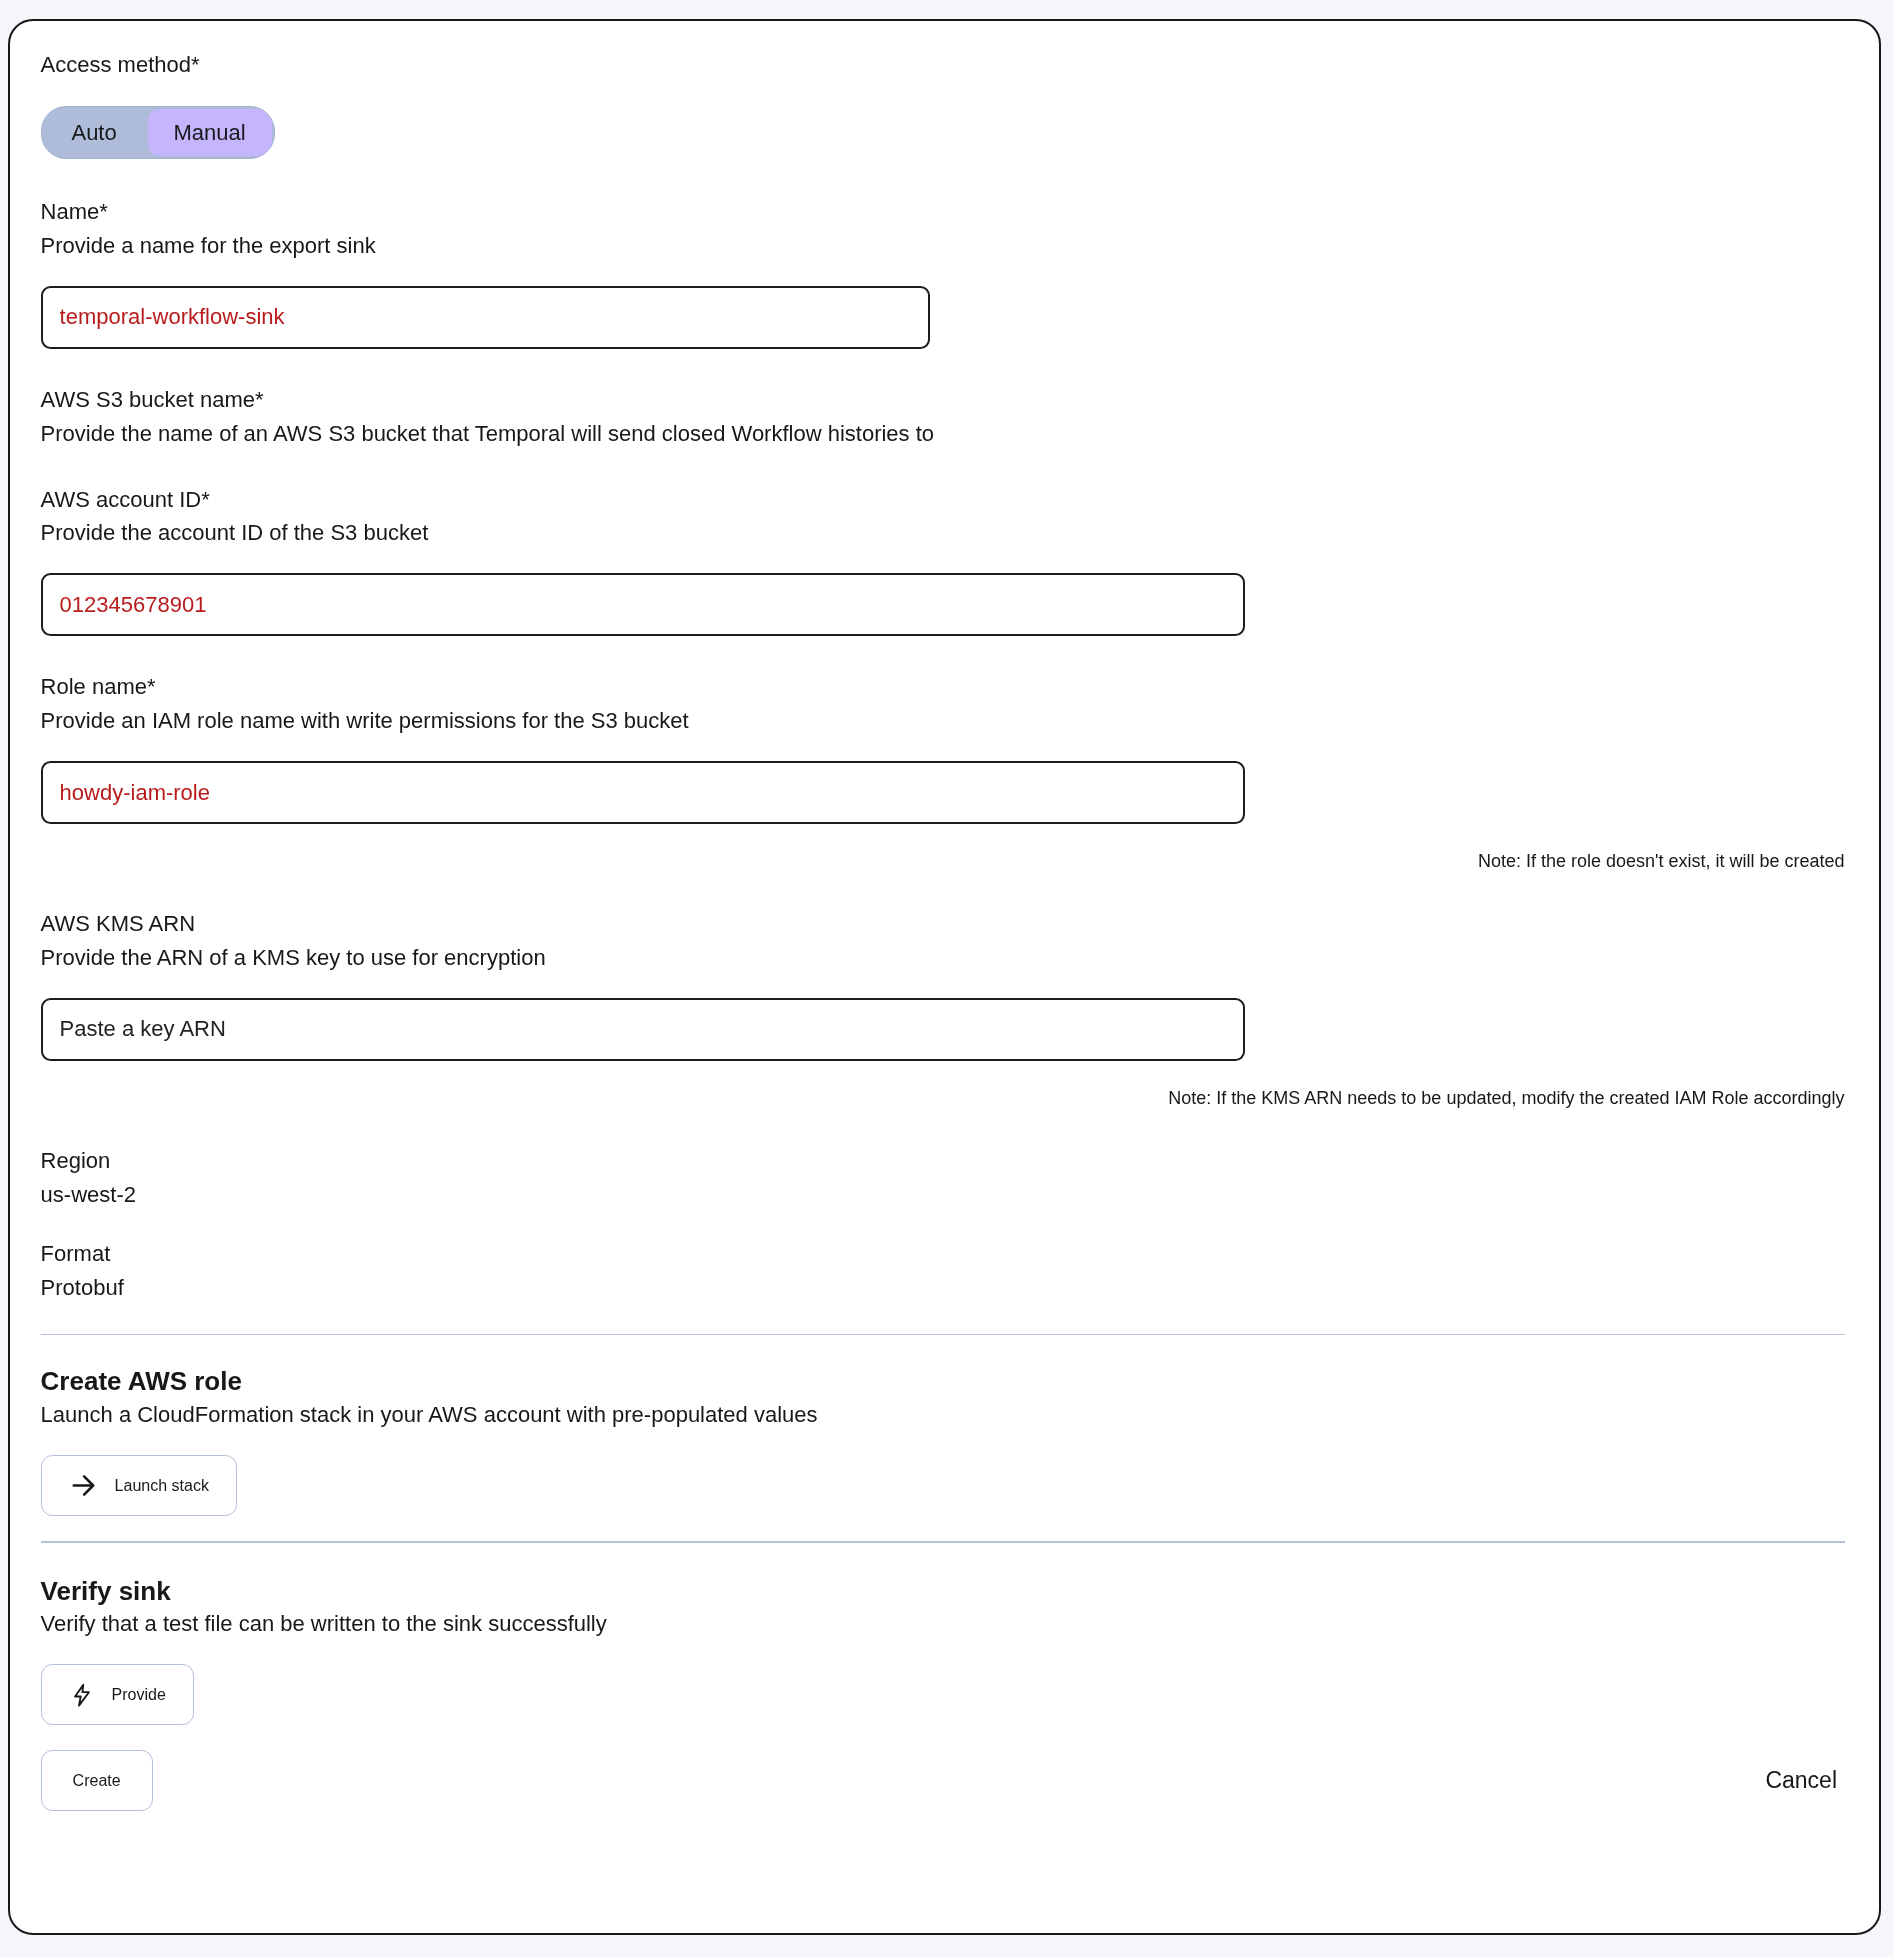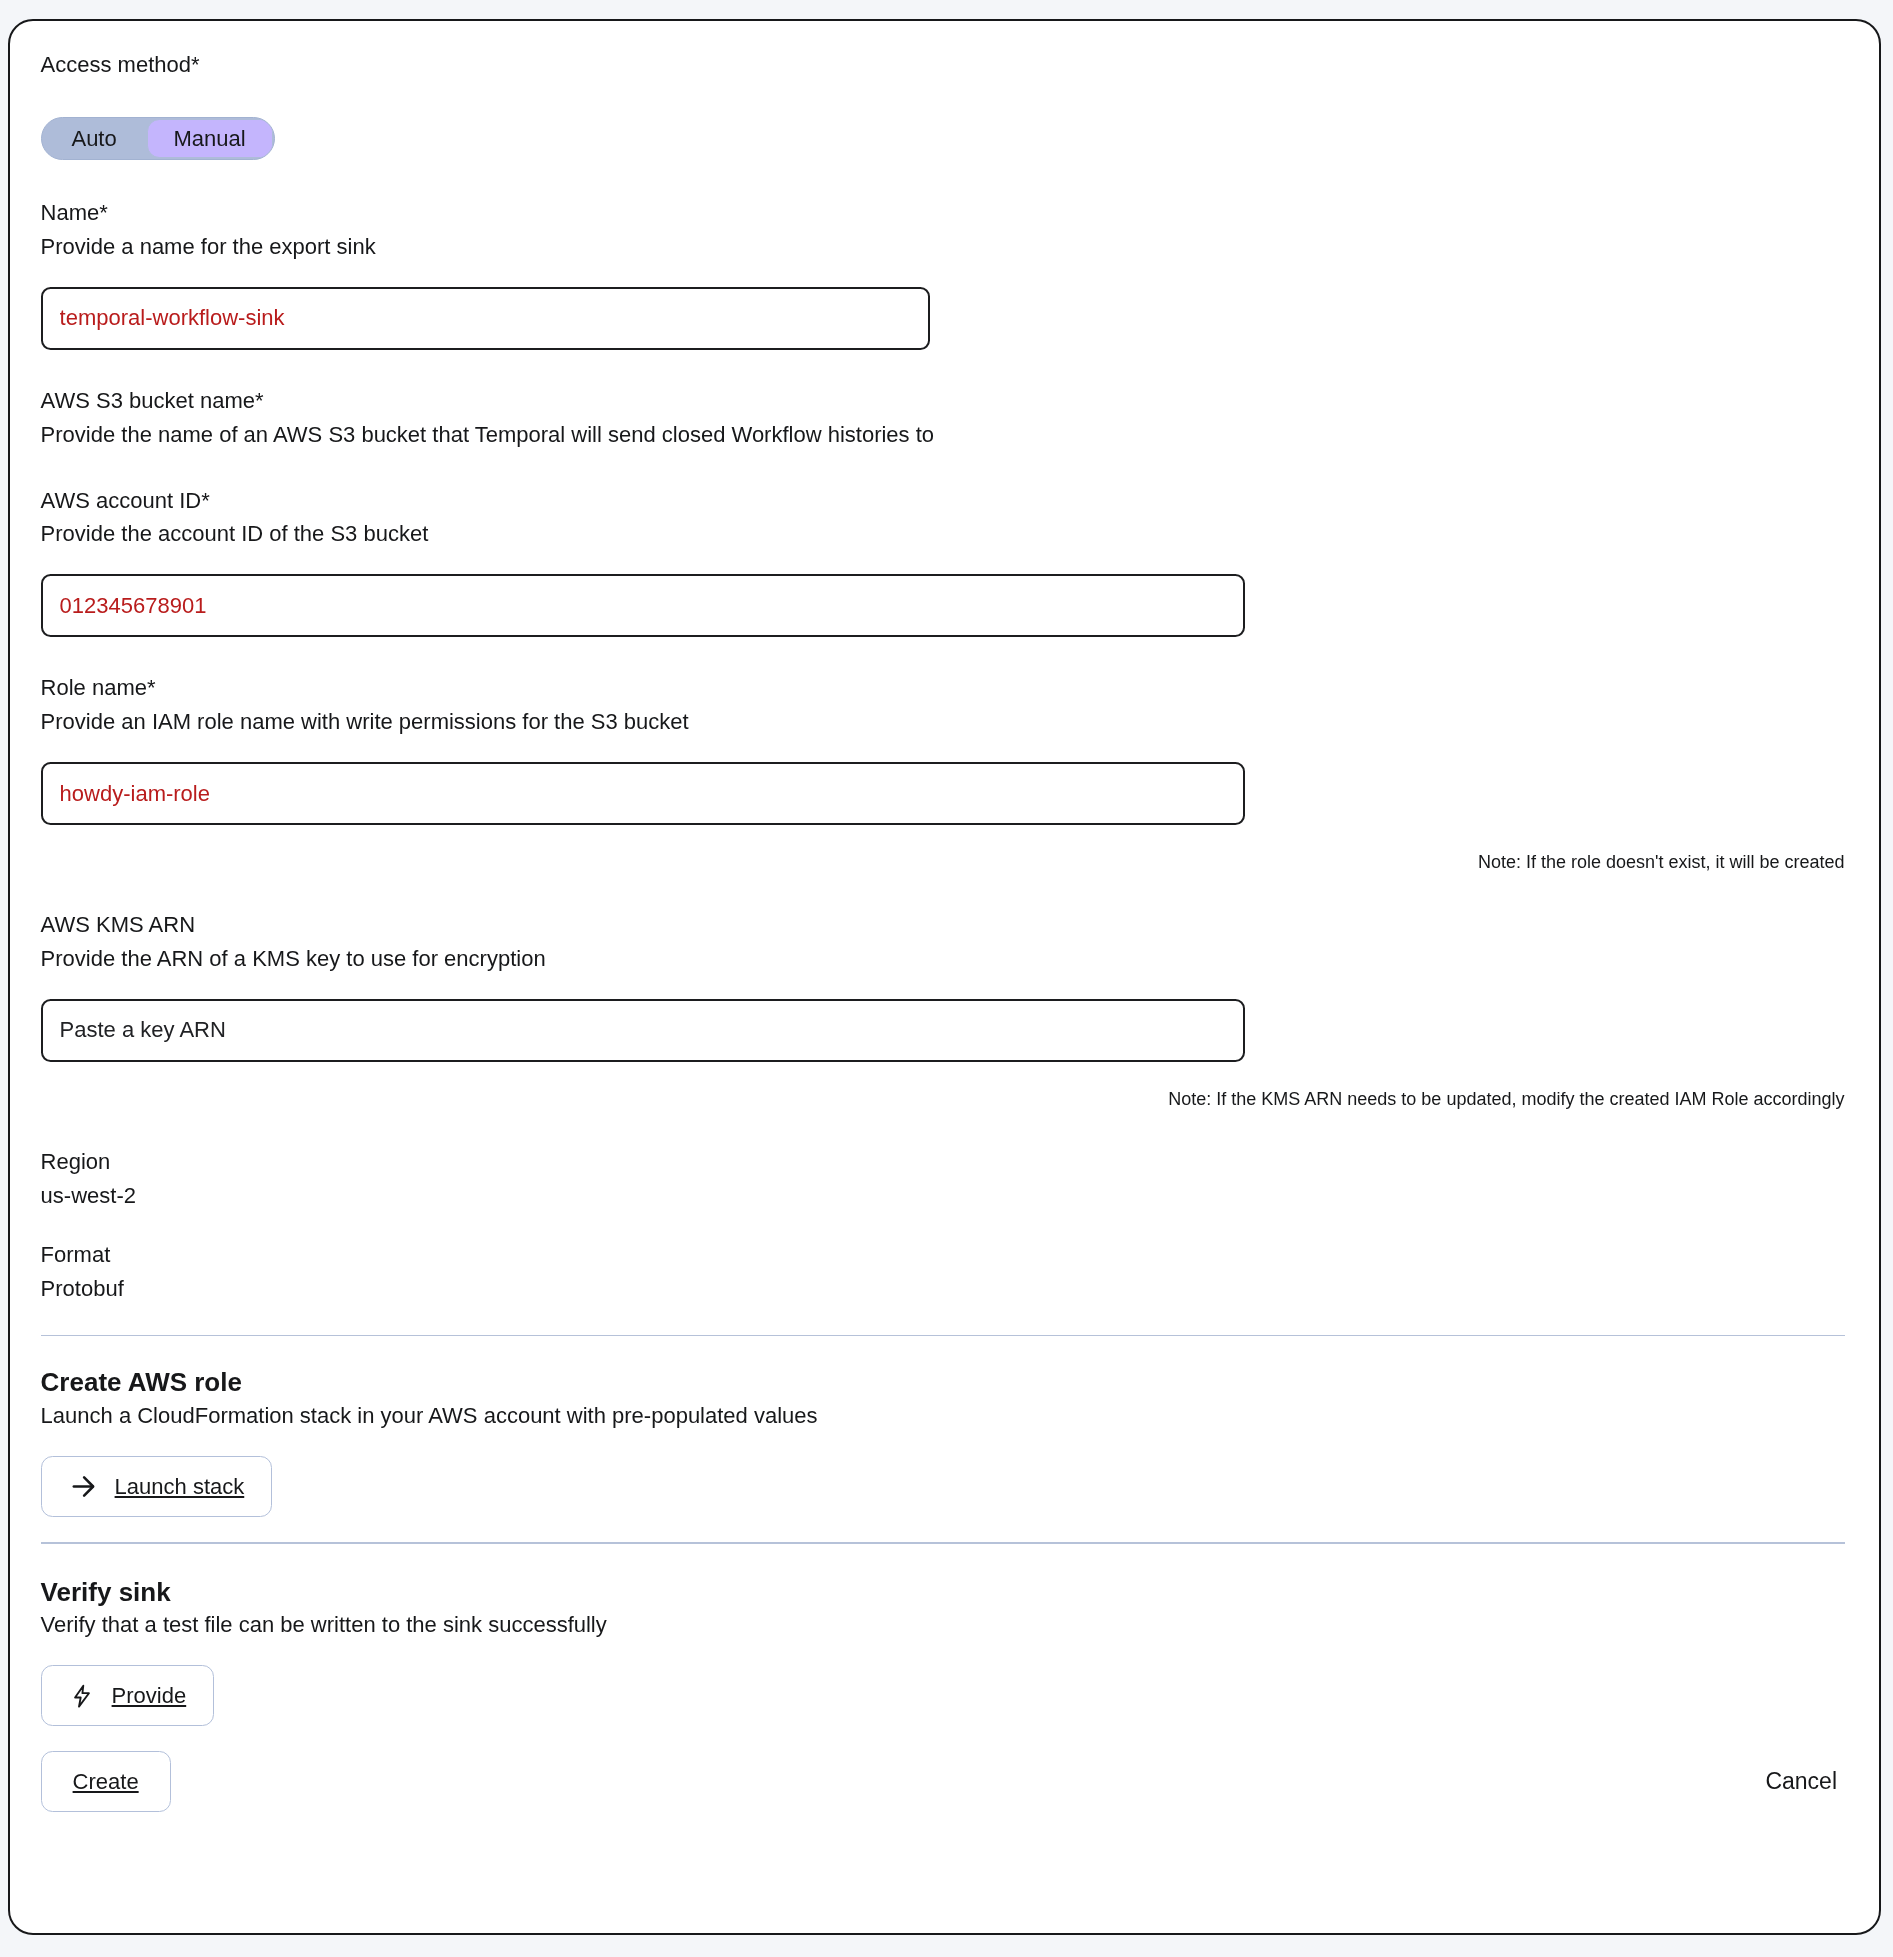--- a/index.html
+++ b/index.html
@@ -36,23 +36,23 @@
     font-size:22px;
     color:#b91c1c;
     background:#ffffff;
     outline:none;
   }
   .txt-input::placeholder { color:#212225; opacity:1; }
   .narrow { width:889px; }
 
   
   .toggle {
-    margin-top:37px;
+    margin-top:26px;
     display:inline-flex;
-    height:43px;
+    height:53px;
     background:#aebcd9;
     border:1px solid #a2b2d1;
     border-radius:25px;
     overflow:hidden;
     cursor:pointer;
   }
   .seg {
     display:flex; align-items:center; justify-content:center;
     font-size:22px;
   }
@@ -77,23 +77,22 @@
   .sec-title { font-size:26px; line-height:30px; font-weight:bold; }
 
   .btn {
     margin-top:25px;
     display:inline-flex; align-items:center; gap:17px;
     height:61px; padding:0 27px;
     background:#ffffff;
     border:1.9px solid #b3c0da;
     border-radius:11.5px;
     font-family:"Liberation Sans", sans-serif;
-    font-size:22px; color:#17181a;
+    font-size:16px; color:#17181a;
     cursor:pointer;
-    text-decoration:underline;
   }
   .btn svg { flex:none; }
 
   .footer { margin-top:25px; display:flex; align-items:center; justify-content:space-between; }
   .btn-create { margin-top:0; padding:0 31px; }
   .cancel { font-size:23px; color:#17181a; cursor:pointer; margin-right:7.6px; background:none; border:none; font-family:"Liberation Sans", sans-serif; }
 </style>
 </head>
 <body>
 

